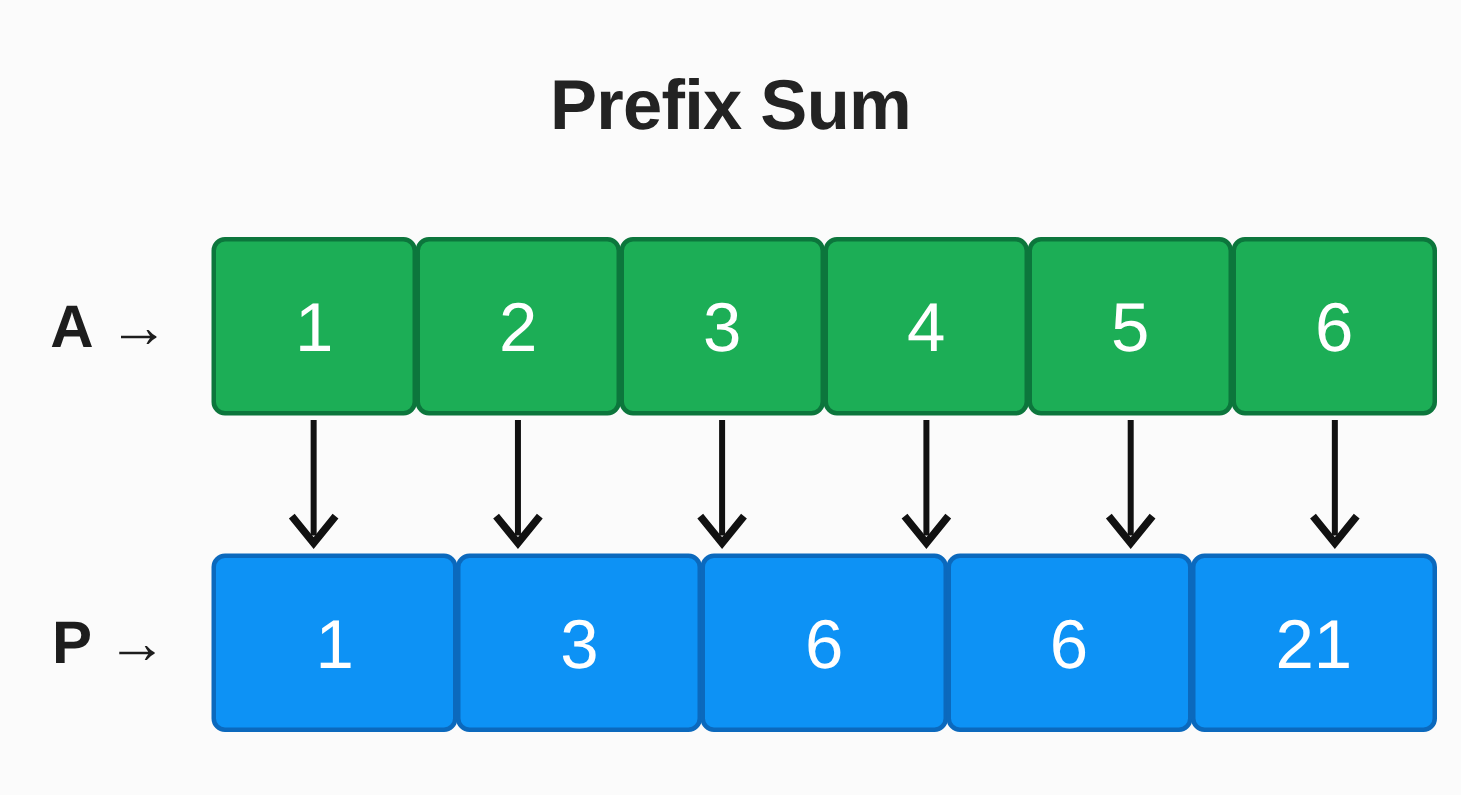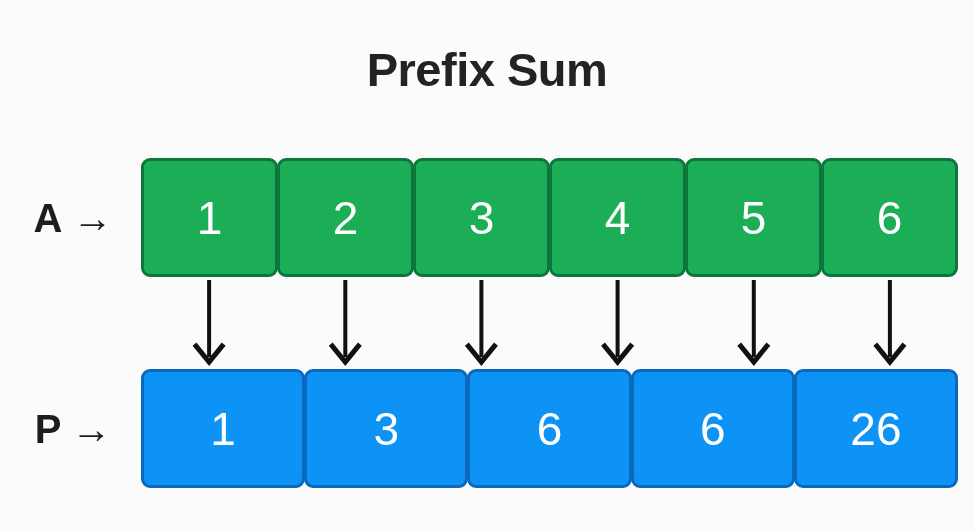--- a/index.html
+++ b/index.html
@@ -142,16 +142,16 @@
         <polyline points="735.9,69 748.9,85 761.9,69"></polyline>
       </g>
     </svg>
   </div>
 
   <div class="array-row" id="array-p">
     <div class="cell blue">1</div>
     <div class="cell blue">3</div>
     <div class="cell blue">6</div>
     <div class="cell blue">6</div>
-    <div class="cell blue">26</div>
+    <div class="cell blue">21</div>
   </div>
 
 </div>
 
 </body></html>

